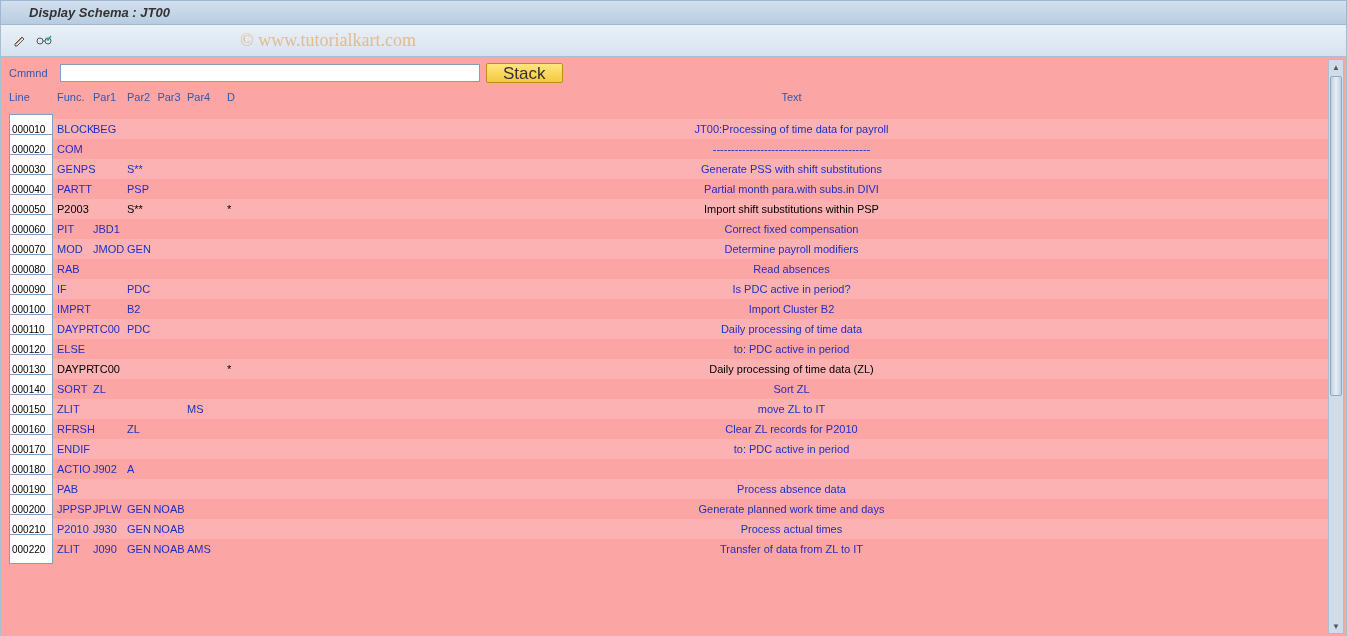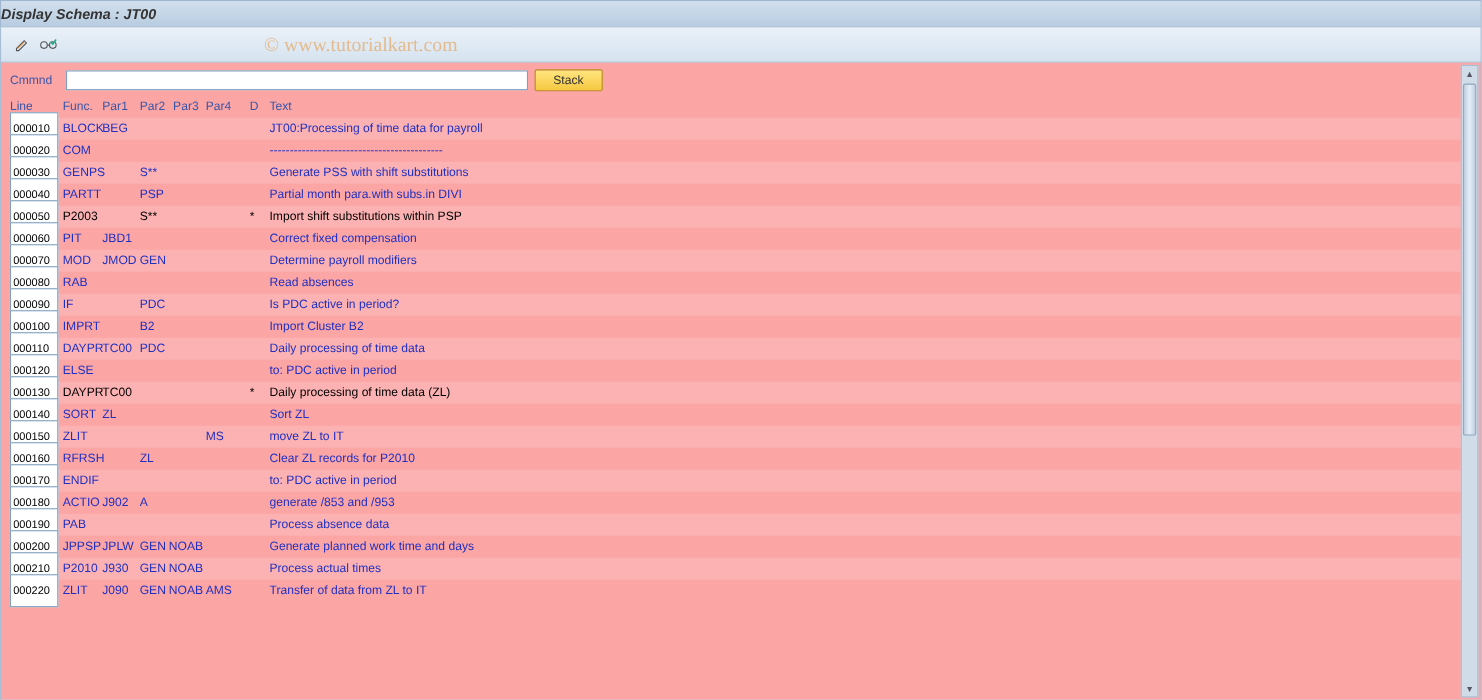--- a/index.html
+++ b/index.html
@@ -8,21 +8,21 @@
       font-size: 11px;
       background: #d9e5f0;
       width: 1347px;
       height: 636px;
       overflow: hidden;
       position: relative;
     }
     .title-bar {
       background: linear-gradient(#d2e0ee, #b8cce0);
       border: 1px solid #9fb8d0;
-      padding: 4px 0;
+      padding: 4px 28px;
       font-size: 13px;
       font-weight: bold;
       font-style: italic;
       color: #333;
     }
     .toolbar {
       background: linear-gradient(#eaf1f8, #d5e3f0);
       border: 1px solid #a8bed4;
       border-top: none;
       padding: 6px 10px;
@@ -67,43 +67,43 @@
       background: #fff;
       font-size: 11px;
       padding: 0 3px;
     }
     .stack-btn {
       height: 20px;
       padding: 0 16px;
       background: linear-gradient(#ffe680, #f5c840);
       border: 1px solid #b89020;
       border-radius: 2px;
-      font-size: 11px;
+      font-size: 17px;
       color: #333;
       cursor: pointer;
     }
     .header-row, .data-row {
       display: flex;
       align-items: center;
       height: 20px;
       font-size: 11px;
     }
     .header-row {
       color: #3a56a8;
       margin-top: 2px;
-      margin-bottom: 0;
+      margin-bottom: 12px;
     }
     .col-line { width: 48px; }
     .col-func { width: 36px; }
     .col-par1 { width: 34px; }
     .col-par2 { width: 24px; }
     .col-par3 { width: 36px; text-align: center; }
     .col-par4 { width: 40px; }
     .col-d    { width: 18px; text-align: left; }
-    .col-text { flex: 1; }
+    .col-text { flex: 1; text-align: center; }
     .line-input {
       width: 44px;
       height: 16px;
       border: 1px solid #7fa0c0;
       background: #fff;
       font-size: 10px;
       padding: 14px 2px;
       text-align: left;
       font-family: Arial, sans-serif;
     }
@@ -369,21 +369,20 @@
         <span class="col-text cell">to: PDC active in period</span>
       </div>
       <div class="data-row">
         <span class="col-line"><input class="line-input" type="text" value="000180" style=""></span>
         <span class="col-func cell">ACTIO</span>
         <span class="col-par1 cell">J902</span>
         <span class="col-par2 cell">A</span>
         <span class="col-par3 cell"></span>
         <span class="col-par4 cell"></span>
         <span class="col-d cell"></span>
-        <span class="col-text cell">generate /853 and /953</span>
       </div>
       <div class="data-row">
         <span class="col-line"><input class="line-input" type="text" value="000190" style=""></span>
         <span class="col-func cell">PAB</span>
         <span class="col-par1 cell"></span>
         <span class="col-par2 cell"></span>
         <span class="col-par3 cell"></span>
         <span class="col-par4 cell"></span>
         <span class="col-d cell"></span>
         <span class="col-text cell">Process absence data</span>

